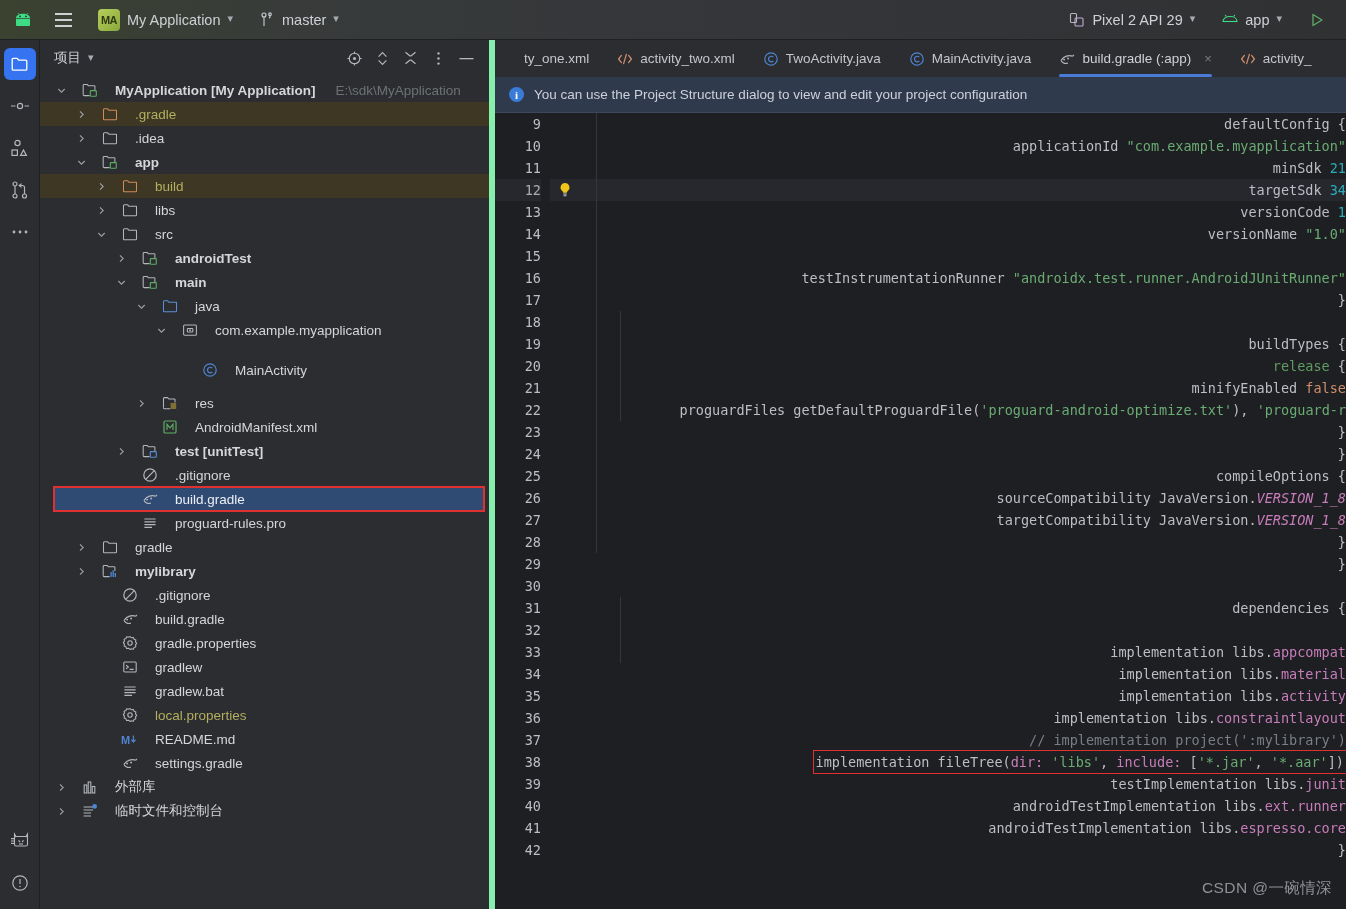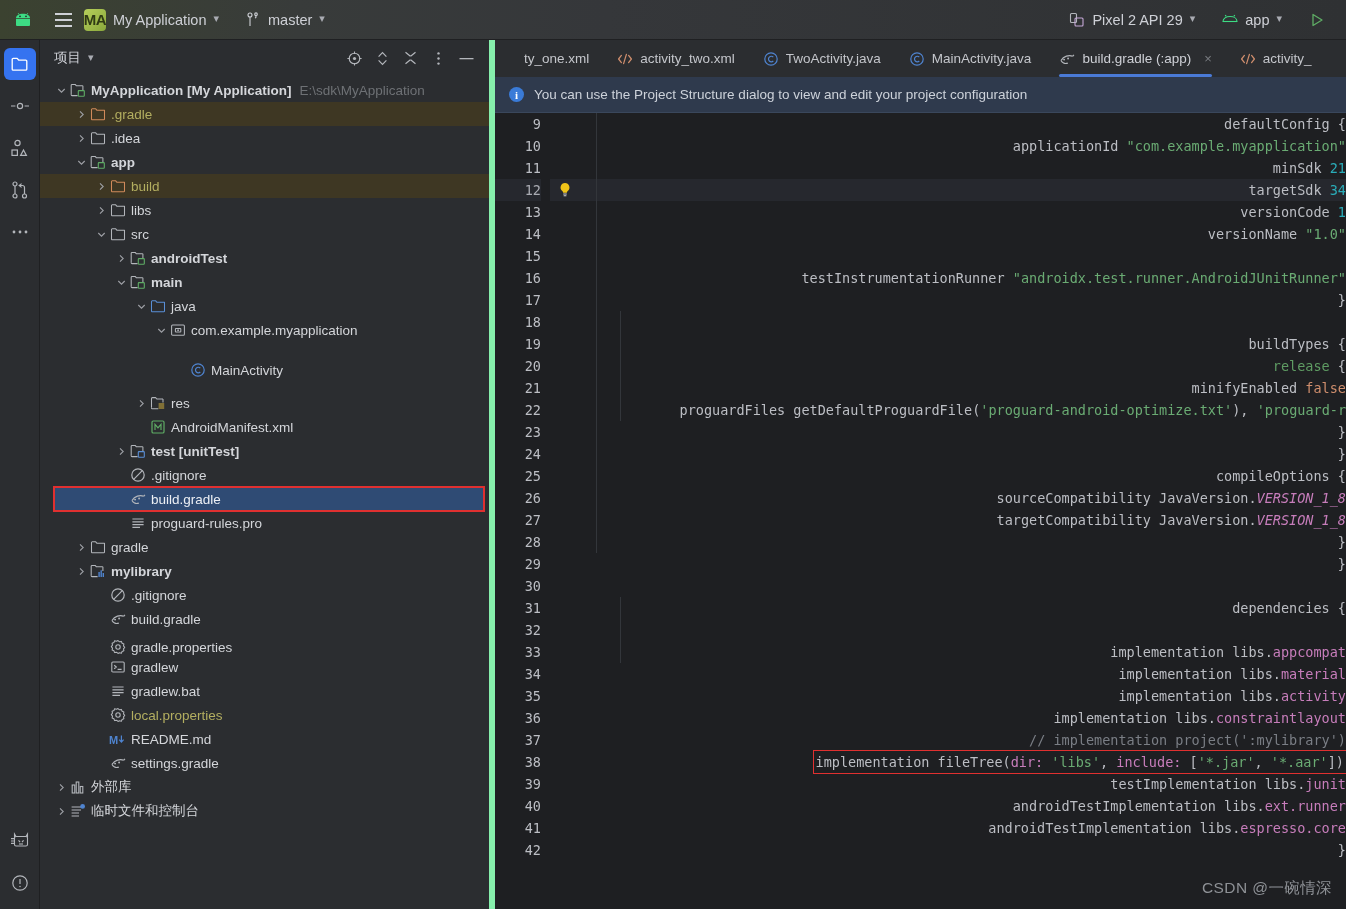--- a/index.html
+++ b/index.html
@@ -18,23 +18,23 @@
     background: linear-gradient(to right, #3b4230 0%, #383b3a 22%, #35373a 45%, #2f3133 100%);
     border-bottom: 1px solid #1f2022;
   }
   .tb-left { display: flex; align-items: center; gap: 0px; padding-left: 10px; }
   .droid-icon { width: 26px; height: 26px; display: flex; align-items: center; justify-content: center; }
   .hamburger { width: 34px; height: 30px; display: flex; flex-direction: column; justify-content: center; align-items: center; gap: 4px; margin-left: 10px; cursor: pointer; }
   .hamburger i { display: block; width: 17px; height: 2px; background: #ced0d6; }
   .proj-badge {
     width: 22px; height: 22px; border-radius: 4px;
     background: linear-gradient(135deg,#b6cf5a,#8aa83c);
-    color: #2f3a14; font-size: 15px; font-weight: bold;
+    color: #2f3a14; font-size: 11px; font-weight: bold;
     display: flex; align-items: center; justify-content: center;
-    margin-left: 4px; letter-spacing: -0.5px;
+    margin-left: 18px; letter-spacing: -0.5px;
   }
   .tb-text { color: #ced0d6; font-size: 14.5px; margin-left: 7px; }
   .chev { display: inline-block; margin-left: 7px; color: #a9abb2; font-size: 11px; position: relative; top: -1px; }
   .branch-icon { margin-left: 26px; width: 16px; height: 18px; display:flex; align-items:center; justify-content:center;}
   .tb-right { margin-left: auto; display: flex; align-items: center; padding-right: 14px; gap: 0; }
   .dev-icon { width: 18px; height: 18px; display:flex;align-items:center;justify-content:center; margin-right: 6px;}
   .run-btn { margin-left: 20px; width: 30px; height: 28px; display: flex; align-items: center; justify-content: center; cursor: pointer;}
 
   
   .body { flex: 1; display: flex; min-height: 0; }
@@ -56,20 +56,21 @@
   }
   .project-head { height: 36px; display: flex; align-items: center; padding: 0 8px 0 14px; flex: 0 0 36px;}
   .project-title { color: #ced0d6; font-size: 13.5px; }
   .ph-actions { margin-left: auto; display: flex; align-items: center; gap: 10px; padding-right: 6px;}
   .ph-btn { width: 18px; height: 18px; display:flex;align-items:center;justify-content:center; cursor: pointer;}
   .tree { flex: 1; overflow: hidden; padding-top: 2px; position: relative; }
   .row {
     height: 24px; display: flex; align-items: center;
     font-size: 13.5px; color: #d4d6da; white-space: nowrap; cursor: pointer;
     position: relative;
+    gap: 12px;
   }
   .row.hl { background: #3e3723; }
   .row.sel { background: #2f4b74; outline: 2px solid #e03030; outline-offset: -1px; width: 430px; margin-left: 14px;}
   .arrow { width: 14px; display: flex; align-items: center; justify-content: center; color: #9ea0a6; font-size: 9px; flex: 0 0 14px;}
   .ico { width: 20px; display: flex; align-items: center; justify-content: center; flex: 0 0 20px; margin-right: 3px;}
   .lbl { }
   .lbl.b { font-weight: bold; }
   .dim { color: #6e7175; margin-left: 8px; font-weight: normal; }
   .yellowtxt { color: #b3ae60; }
   .row.sel .lbl { color: #eceff4; }
@@ -561,21 +562,21 @@
               <svg width="16" height="16" viewBox="0 0 16 16" fill="none">
                 <path d="M2 9.5c2.6-4.3 8-5.9 11.6-4.2" stroke="#b3b6bb" stroke-width="1.2" fill="none"></path>
                 <path d="M13.6 5.3l1.3-1.5" stroke="#b3b6bb" stroke-width="1.2"></path>
                 <path d="M2 9.5c1.3 2.6 4.3 3.6 6.8 2.6" stroke="#b3b6bb" stroke-width="1.2" fill="none"></path>
                 <circle cx="5.1" cy="8.6" r="0.95" fill="#b3b6bb"></circle>
                 <circle cx="9.1" cy="7.5" r="0.95" fill="#b3b6bb"></circle>
               </svg>
             </span>
             <span class="lbl">build.gradle</span>
           </div>
-          <div class="row" style="padding-left: 54px; align-items: flex-end;">
+          <div class="row" style="padding-left: 54px;">
             <span class="arrow"></span>
             <span class="ico">
               <svg width="16" height="16" viewBox="0 0 16 16" fill="none">
                 <circle cx="8" cy="8" r="2.2" stroke="#b3b6bb" stroke-width="1.1"></circle>
                 <path d="M8 1.6l1.5 1.2 1.9-.4.7 1.8 1.8.7-.4 1.9 1.2 1.5-1.2 1.5.4 1.9-1.8.7-.7 1.8-1.9-.4L8 14.4l-1.5-1.2-1.9.4-.7-1.8-1.8-.7.4-1.9L1.3 7.7l1.2-1.5-.4-1.9 1.8-.7.7-1.8 1.9.4z" stroke="#b3b6bb" stroke-width="1.05" stroke-linejoin="round"></path>
               </svg>
             </span>
             <span class="lbl">gradle.properties</span>
           </div>
           <div class="row" style="padding-left: 54px;">

